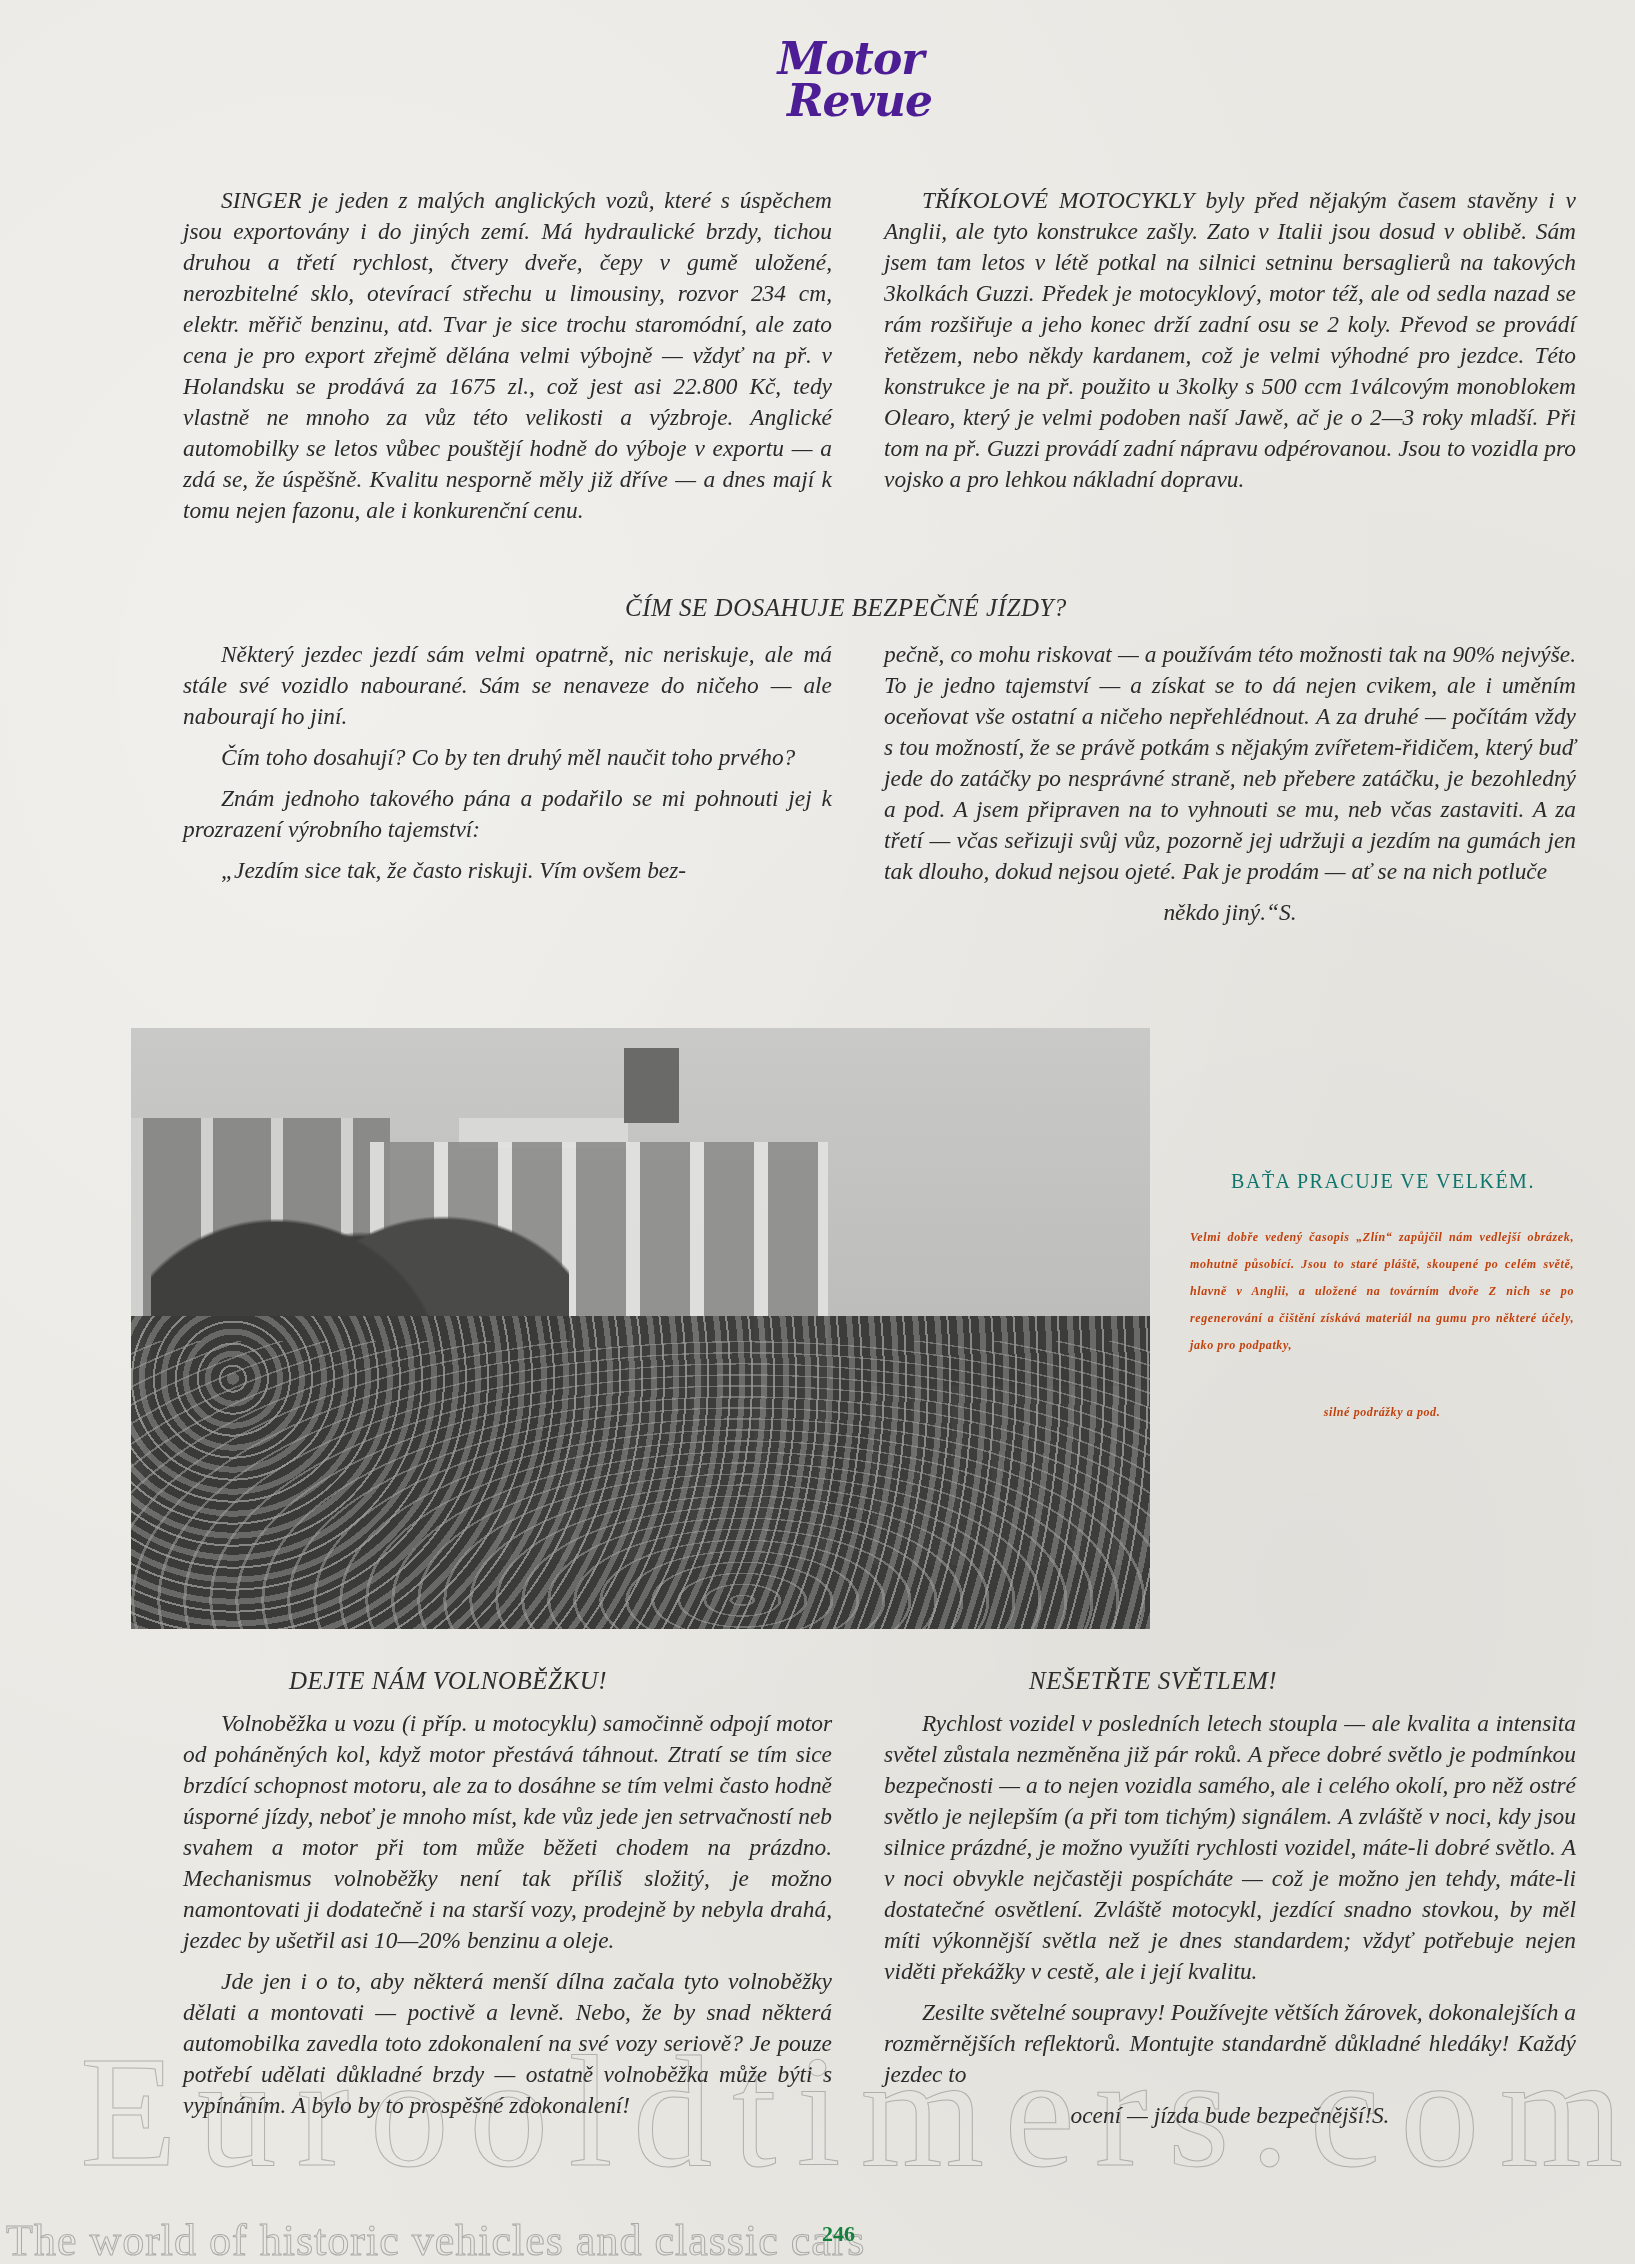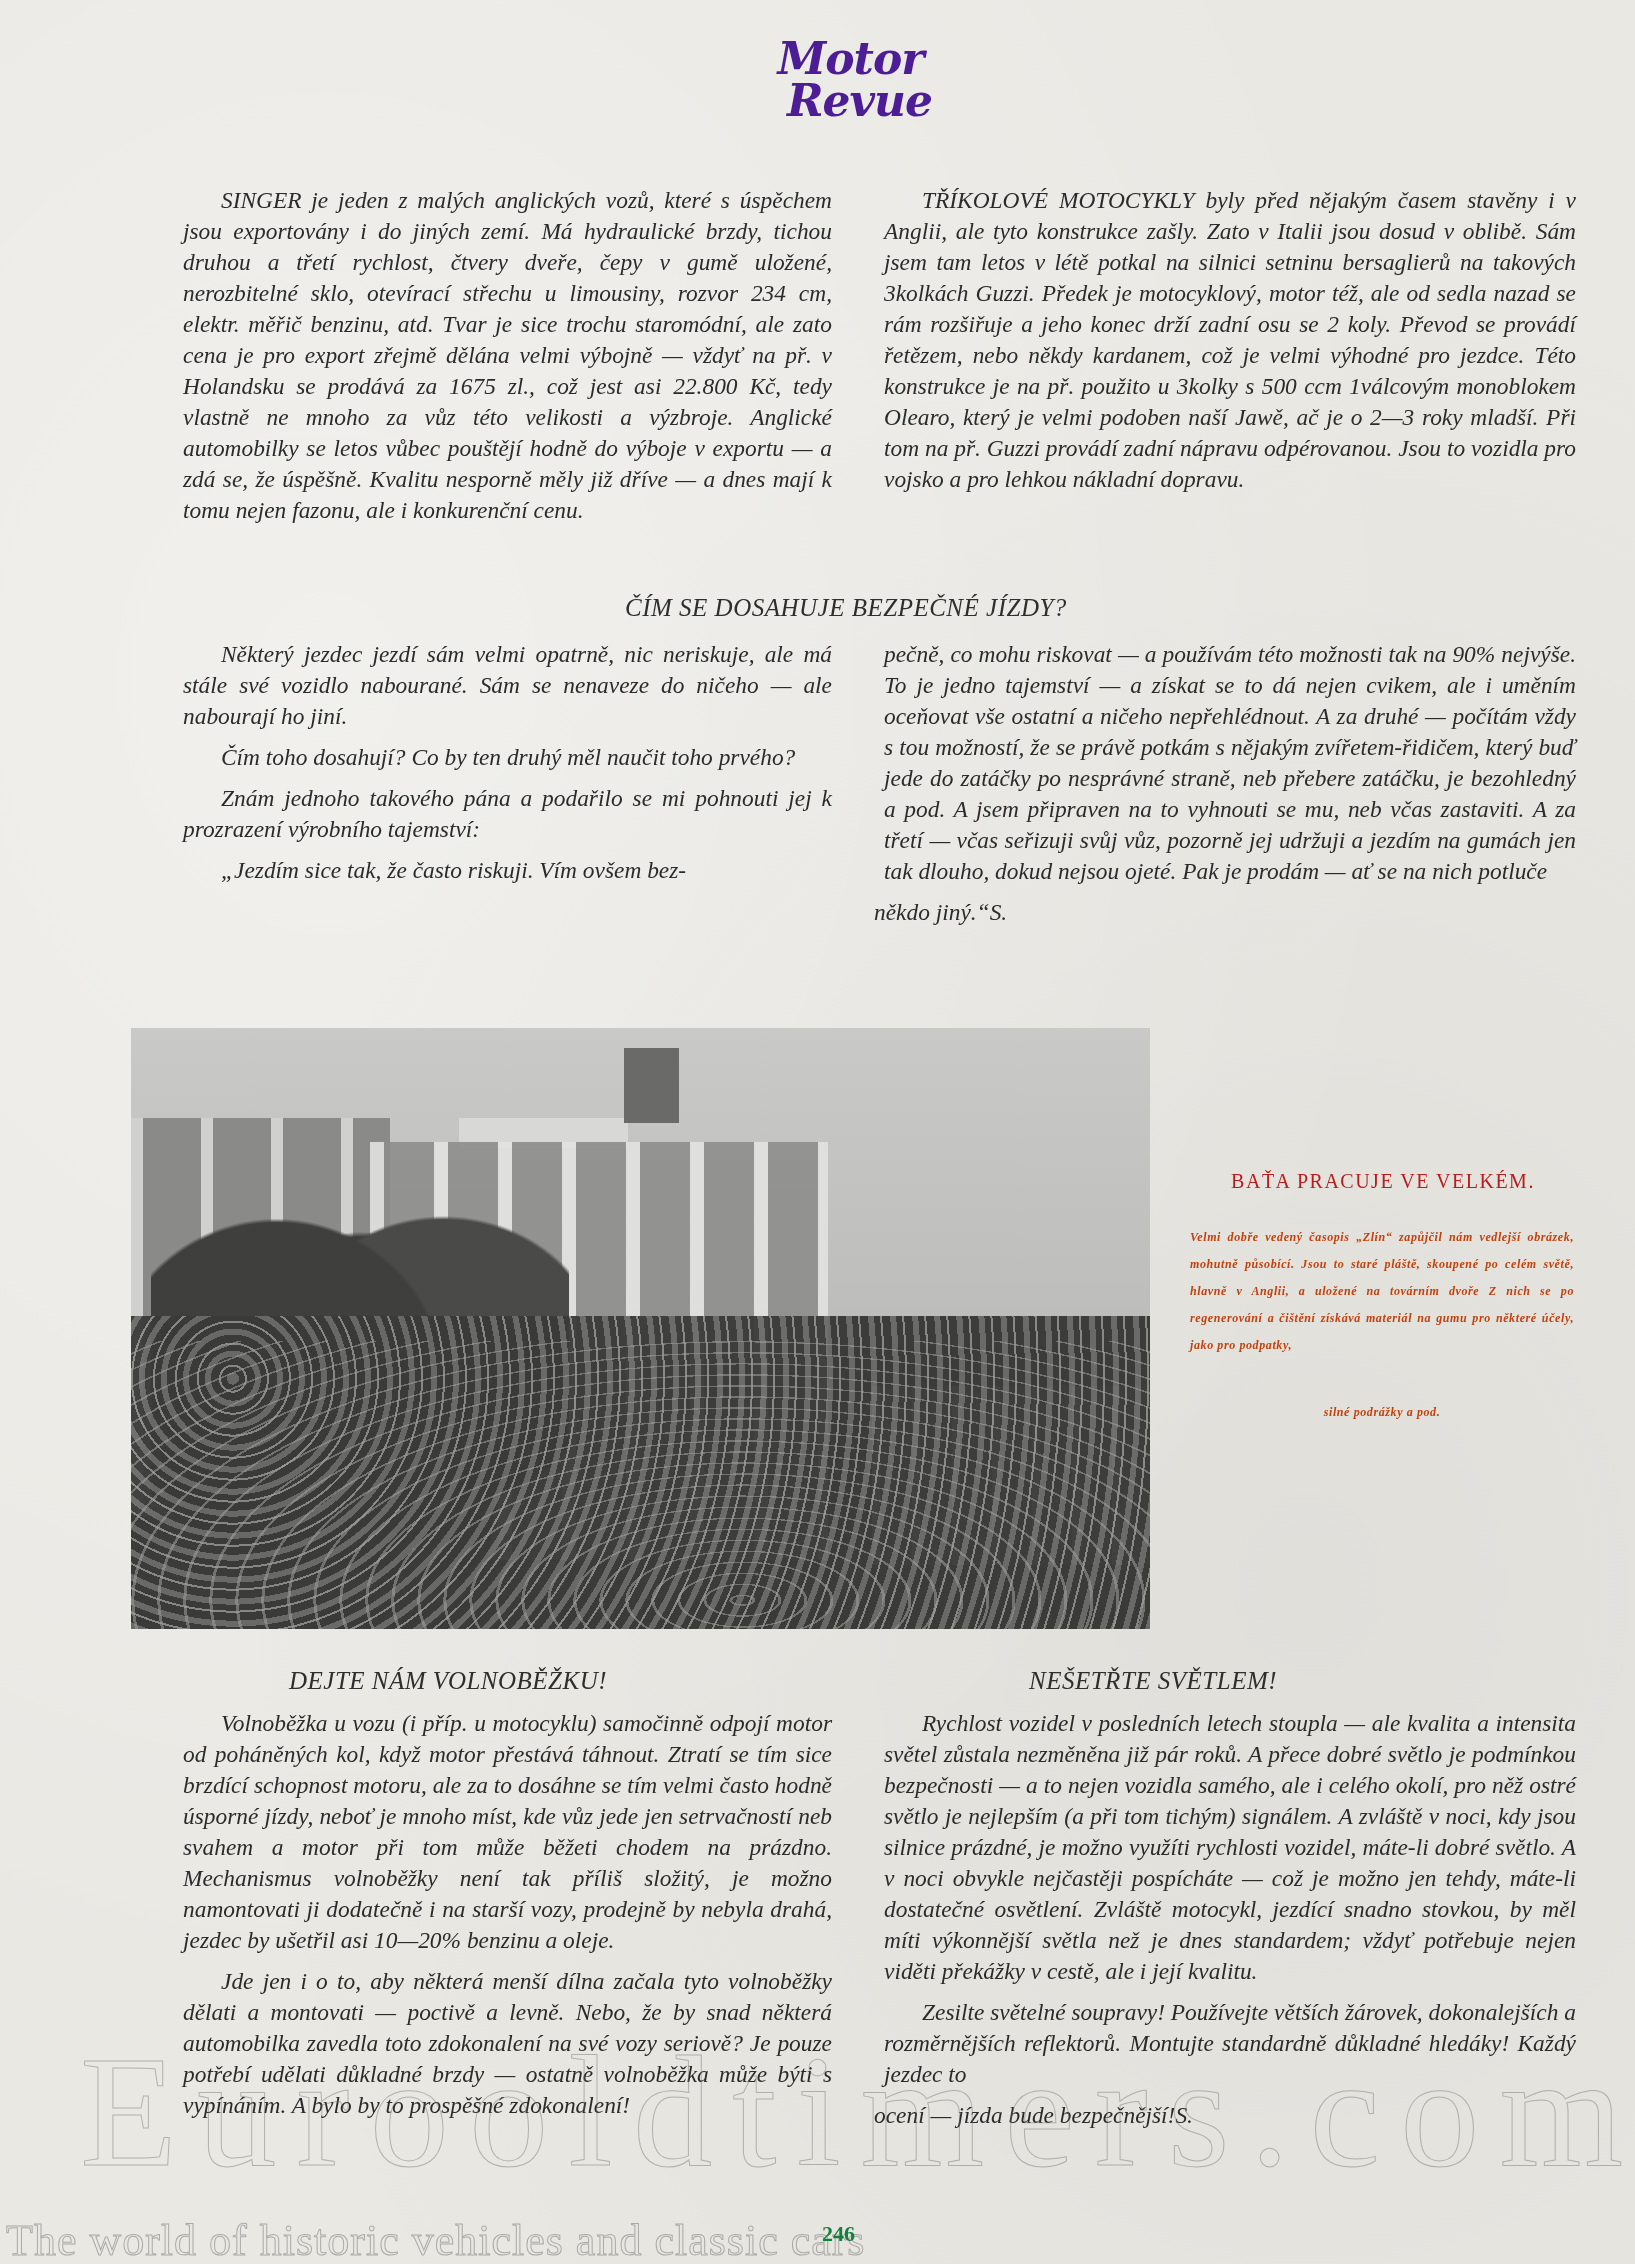--- a/index.html
+++ b/index.html
@@ -20,21 +20,21 @@
     position:absolute; left:766px; top:38px; width:169px; text-align:center;
     font-family:"DejaVu Serif",serif; font-style:italic; font-weight:bold;
     color:#4c1d95; line-height:42px;
   }
   .masthead .l1 { font-size:44px; display:block; letter-spacing:-1px; }
   .masthead .l2 { font-size:44px; display:block; letter-spacing:-1px; margin-left:18px; }
 
   .col { position:absolute; font-style:italic; font-size:23.4px; line-height:31px; text-align:justify; }
   .col p { margin:10px; }
   .col p.ind { text-indent:38px; }
-  .sig-row { display:flex; justify-content:flex-start; }
+  .sig-row { display:flex; justify-content:center; }
 
   .heading {
     position:absolute; font-style:italic; font-size:25px; letter-spacing:0.5px; color:#2e2e2e;
   }
   .photo {
     position:absolute; left:131px; top:1028px; width:1019px; height:601px;
     background:
       linear-gradient(180deg, #b9b9b7 0%, #c4c4c2 20%, #a7a7a5 32%, #6f6f6d 48%, #4f4f4d 60%, #5c5c5a 75%, #4a4a48 100%);
     overflow:hidden;
   }
@@ -50,21 +50,21 @@
     background:
       repeating-radial-gradient(circle at 10% 20%, #6b6b69 0 6px, #3a3a38 6px 12px, #8a8a88 12px 14px, #3a3a38 14px 22px),
       #4a4a48;
     opacity:0.95;
   }
   .photo .tires2 { position:absolute; left:0; top:52%; width:100%; height:48%;
     background: repeating-radial-gradient(ellipse at 60% 90%, transparent 0 10px, rgba(160,160,158,0.55) 10px 13px, transparent 13px 26px);
   }
 
   .caption-title { position:absolute; left:1174px; top:1170px; width:418px; text-align:center;
-    font-family:"Liberation Serif",serif; font-size:20px; letter-spacing:1.5px; color:#b91c1c; }
+    font-family:"Liberation Serif",serif; font-size:20px; letter-spacing:1.5px; color:#0f766e; }
   .caption-body { position:absolute; left:1190px; top:1224px; width:384px;
     font-style:italic; font-weight:bold; font-size:12px; line-height:27px; text-align:justify; color:#c2410c; letter-spacing:0.6px; }
   .caption-body .last { text-align:center;margin-top:40px; }
 
   .page-number { position:absolute; left:822px; top:2221px; font-size:22px; font-weight:bold; color:#15803d; }
   .watermark { position:absolute; left:6px; top:2215px; font-family:"Liberation Serif",serif; font-size:44px;
     color:transparent; -webkit-text-stroke:1px rgba(120,120,120,0.55); letter-spacing:1px; white-space:nowrap; }
   .watermark-mid { position:absolute; left:80px; top:2020px; font-family:"Liberation Serif",serif; font-size:159px;
     color:transparent; -webkit-text-stroke:1px rgba(110,110,110,0.45); letter-spacing:20px; white-space:nowrap; }
 </style>

